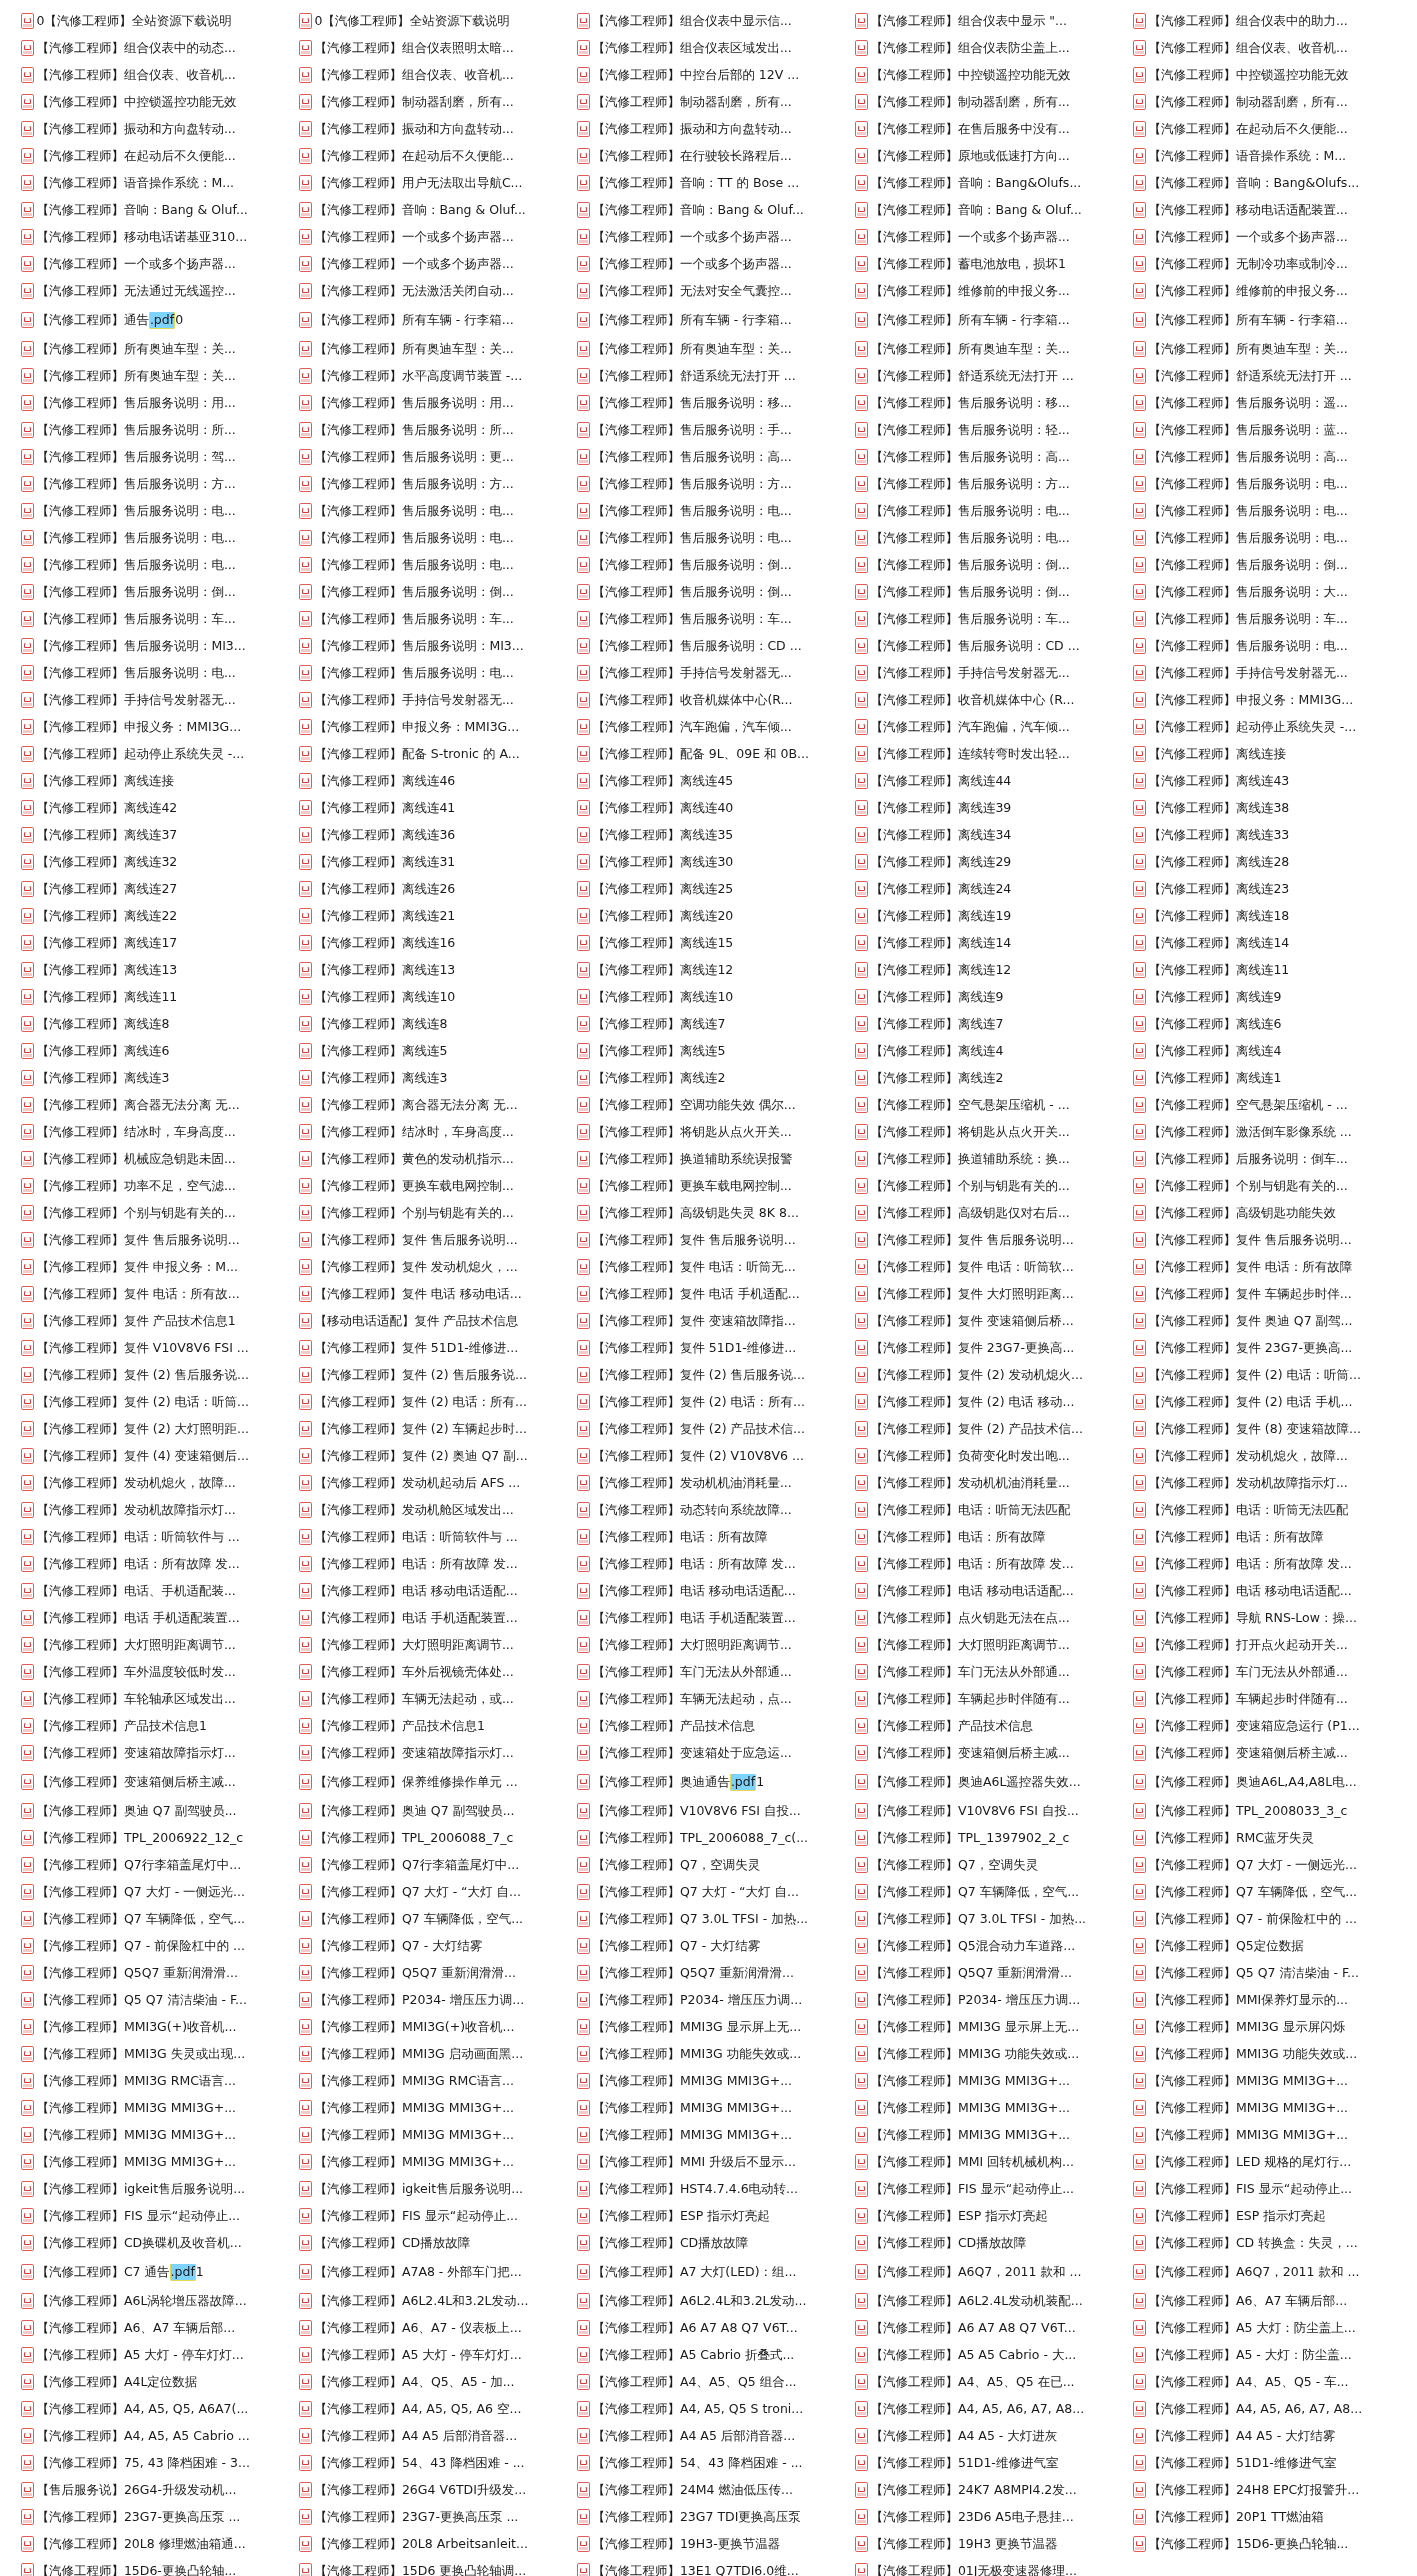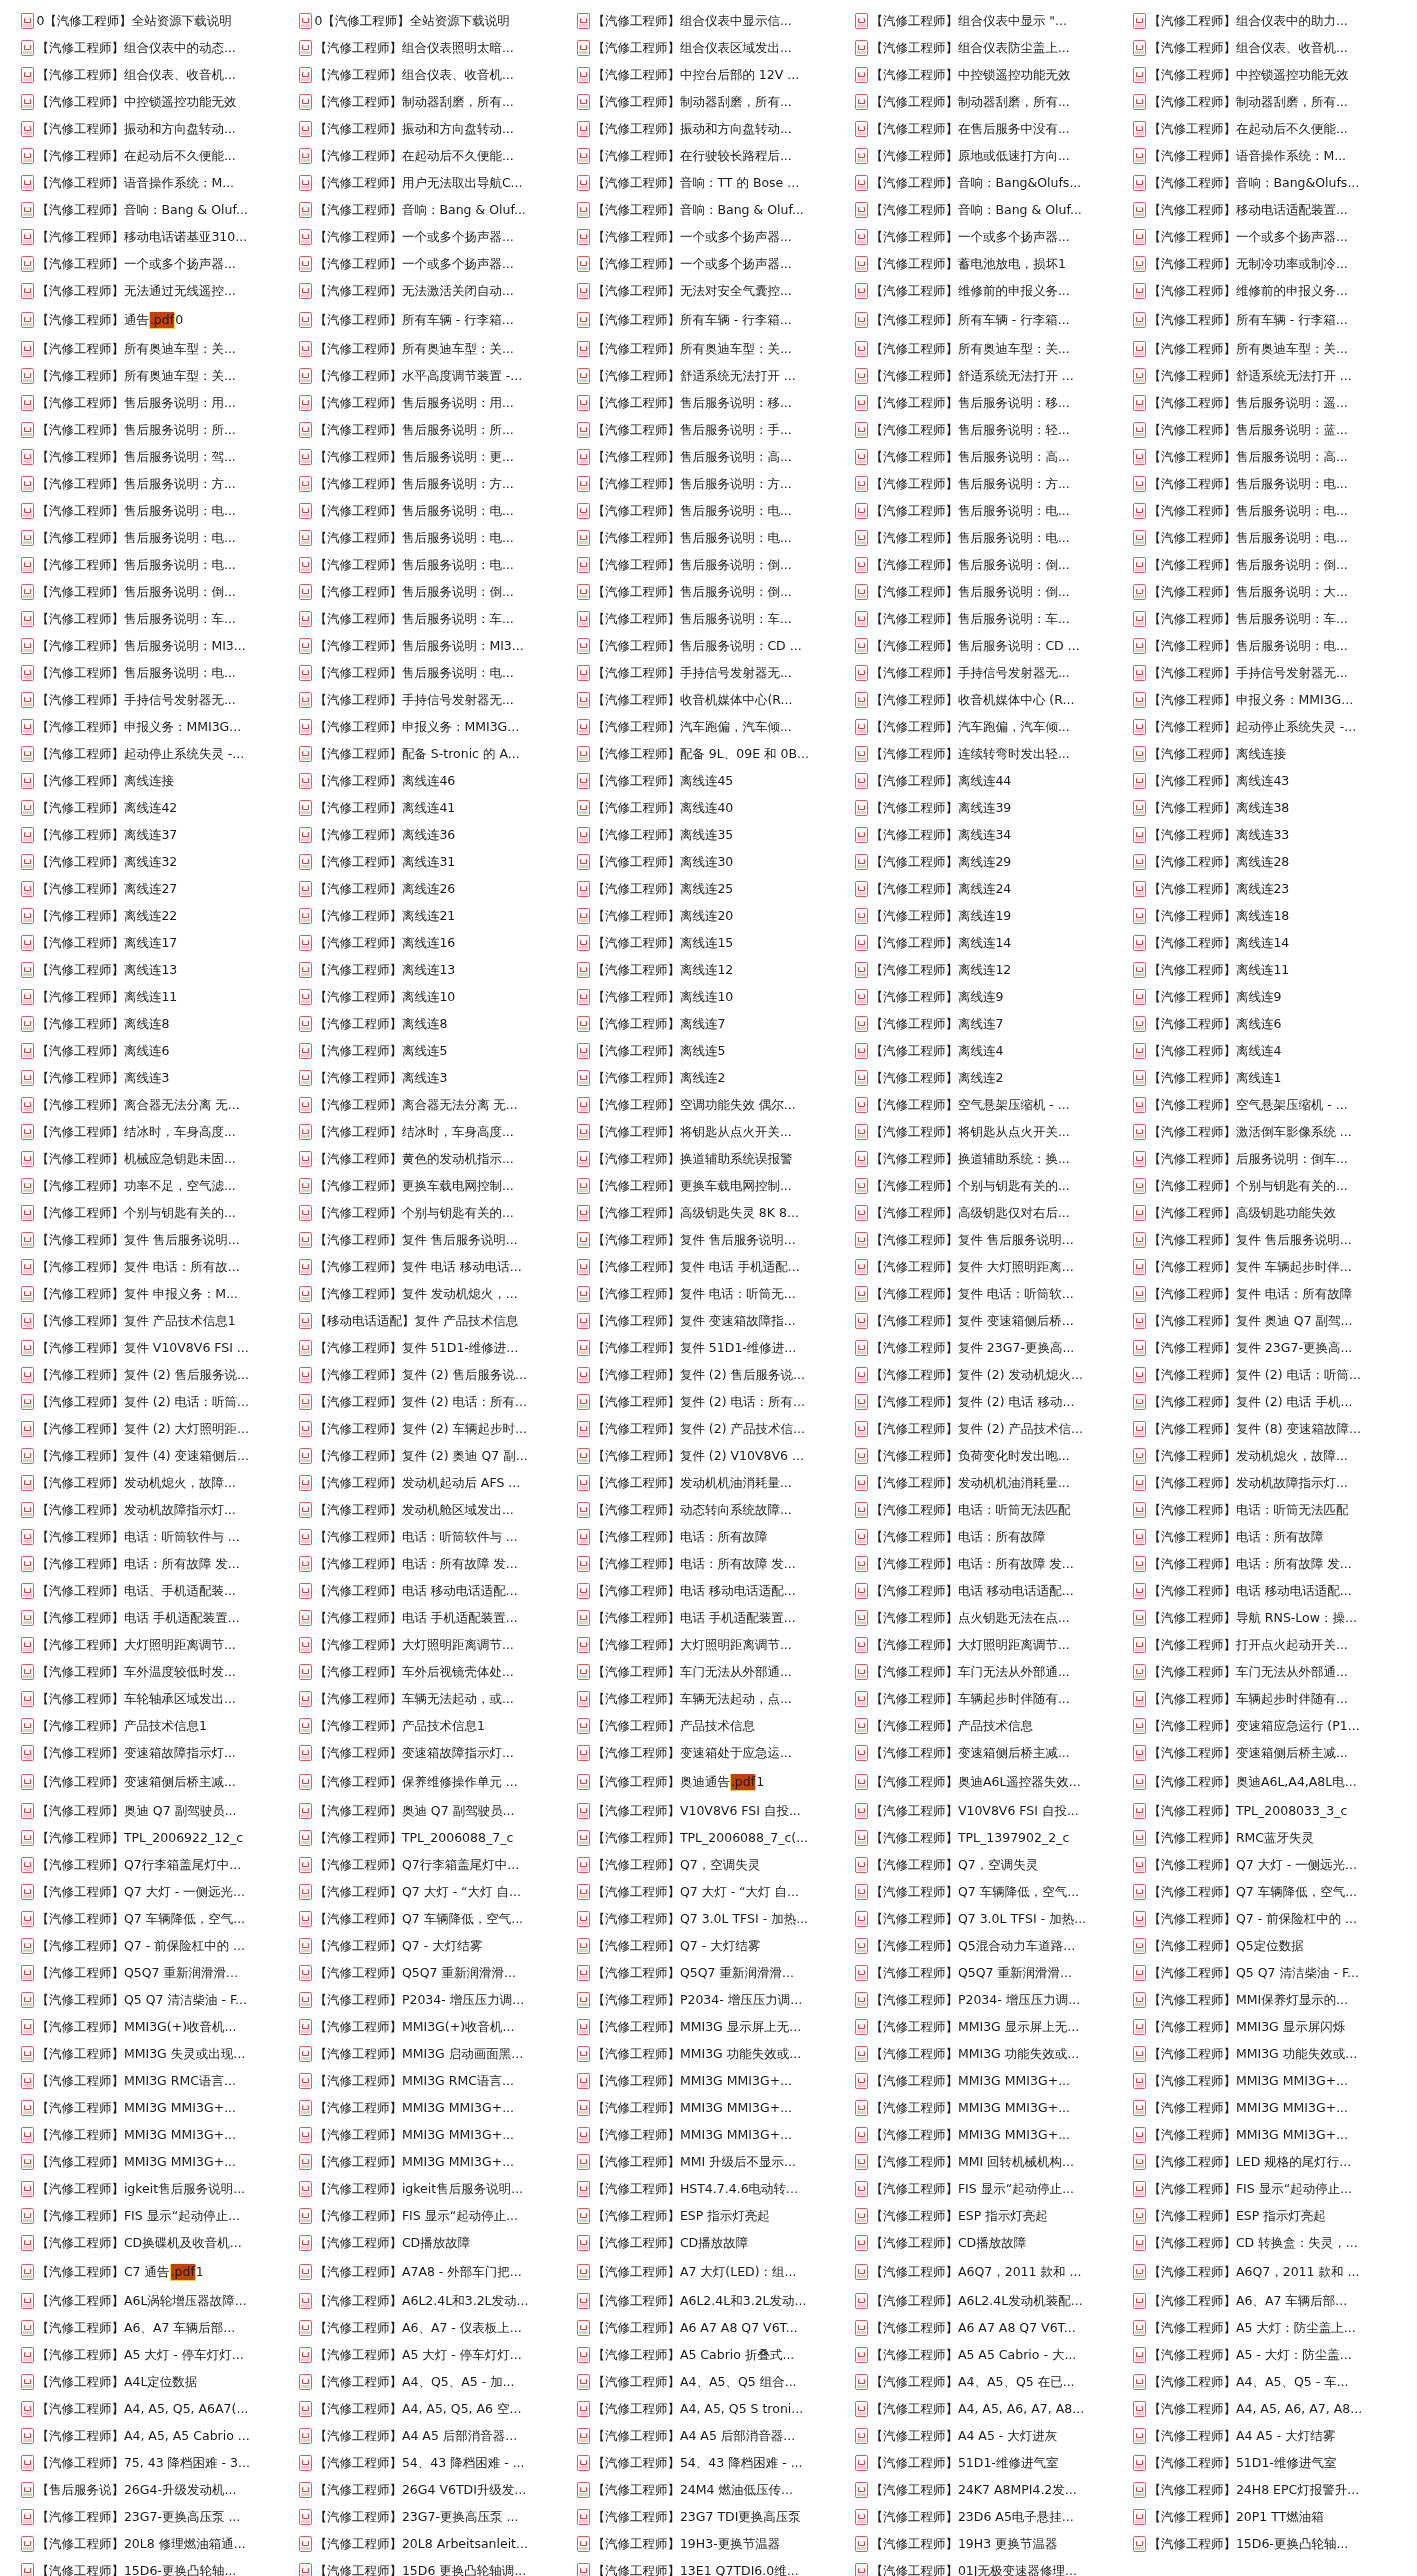--- a/index.html
+++ b/index.html
@@ -5,21 +5,21 @@
   html, body { margin: 0; padding: 0; background: #ffffff; }
   body { width: 1418px; height: 2576px; overflow: hidden; font-family: "DejaVu Sans", "Liberation Sans", sans-serif; font-size: 12.5px; color: #1a1a1a; }
   .grid { position: relative; padding: 7.7px 0 0 21px; }
   .row { display: flex; height: 27px; align-items: center; }
   .row.tall { height: 31px; }
   .cell { width: 278px; display: flex; align-items: center; white-space: nowrap; overflow: hidden; cursor: default; }
   .pdf-icon { width: 12.5px; height: 15.4px; flex: 0 0 12.5px; position: relative; border: 1px solid #e05a5a; border-radius: 1.9px; background: #fff; box-sizing: border-box; margin-right: 2.9px; }
   .pdf-icon::before { content: ""; position: absolute; left: 1.9px; top: 2.9px; width: 6.7px; height: 5.8px; border-radius: 50% 50% 20% 20%; border: 1.4px solid #d83a3a; border-top-color: transparent; box-sizing: border-box; }
   .pdf-icon::after { content: ""; position: absolute; left: 1px; bottom: 1px; width: 8.6px; height: 2.9px; background: #f3c9c9; }
   .name { overflow: hidden; text-overflow: clip; }
-  .hl { background: #c2410c; border: 1px solid #e7d84f; border-radius: 1.9px; padding: 1px 0; }
+  .hl { background: #7dd3fc; border: 1px solid #e7d84f; border-radius: 1.9px; padding: 1px 0; }
 </style>
 </head>
 <body>
 
 <div class="grid" id="file-grid">
     <div class="row">
       <div class="cell">
         <span class="pdf-icon"></span>
         <span class="name">0【汽修工程师】全站资源下载说明</span>
       </div>
@@ -1026,59 +1026,59 @@
         <span class="name">【汽修工程师】复件 售后服务说明...</span>
       </div>
       <div class="cell">
         <span class="pdf-icon"></span>
         <span class="name">【汽修工程师】复件 售后服务说明...</span>
       </div>
     </div>
     <div class="row">
       <div class="cell">
         <span class="pdf-icon"></span>
+        <span class="name">【汽修工程师】复件 申报义务：M...</span>
+      </div>
+      <div class="cell">
+        <span class="pdf-icon"></span>
+        <span class="name">【汽修工程师】复件 发动机熄火，...</span>
+      </div>
+      <div class="cell">
+        <span class="pdf-icon"></span>
+        <span class="name">【汽修工程师】复件 电话：听筒无...</span>
+      </div>
+      <div class="cell">
+        <span class="pdf-icon"></span>
+        <span class="name">【汽修工程师】复件 电话：听筒软...</span>
+      </div>
+      <div class="cell">
+        <span class="pdf-icon"></span>
+        <span class="name">【汽修工程师】复件 电话：所有故障</span>
+      </div>
+    </div>
+    <div class="row">
+      <div class="cell">
+        <span class="pdf-icon"></span>
         <span class="name">【汽修工程师】复件 电话：所有故...</span>
       </div>
       <div class="cell">
         <span class="pdf-icon"></span>
         <span class="name">【汽修工程师】复件 电话 移动电话...</span>
       </div>
       <div class="cell">
         <span class="pdf-icon"></span>
         <span class="name">【汽修工程师】复件 电话 手机适配...</span>
       </div>
       <div class="cell">
         <span class="pdf-icon"></span>
         <span class="name">【汽修工程师】复件 大灯照明距离...</span>
       </div>
       <div class="cell">
         <span class="pdf-icon"></span>
         <span class="name">【汽修工程师】复件 车辆起步时伴...</span>
-      </div>
-    </div>
-    <div class="row">
-      <div class="cell">
-        <span class="pdf-icon"></span>
-        <span class="name">【汽修工程师】复件 申报义务：M...</span>
-      </div>
-      <div class="cell">
-        <span class="pdf-icon"></span>
-        <span class="name">【汽修工程师】复件 发动机熄火，...</span>
-      </div>
-      <div class="cell">
-        <span class="pdf-icon"></span>
-        <span class="name">【汽修工程师】复件 电话：听筒无...</span>
-      </div>
-      <div class="cell">
-        <span class="pdf-icon"></span>
-        <span class="name">【汽修工程师】复件 电话：听筒软...</span>
-      </div>
-      <div class="cell">
-        <span class="pdf-icon"></span>
-        <span class="name">【汽修工程师】复件 电话：所有故障</span>
       </div>
     </div>
     <div class="row">
       <div class="cell">
         <span class="pdf-icon"></span>
         <span class="name">【汽修工程师】复件 产品技术信息1</span>
       </div>
       <div class="cell">
         <span class="pdf-icon"></span>
         <span class="name">【移动电话适配】复件 产品技术信息</span>

